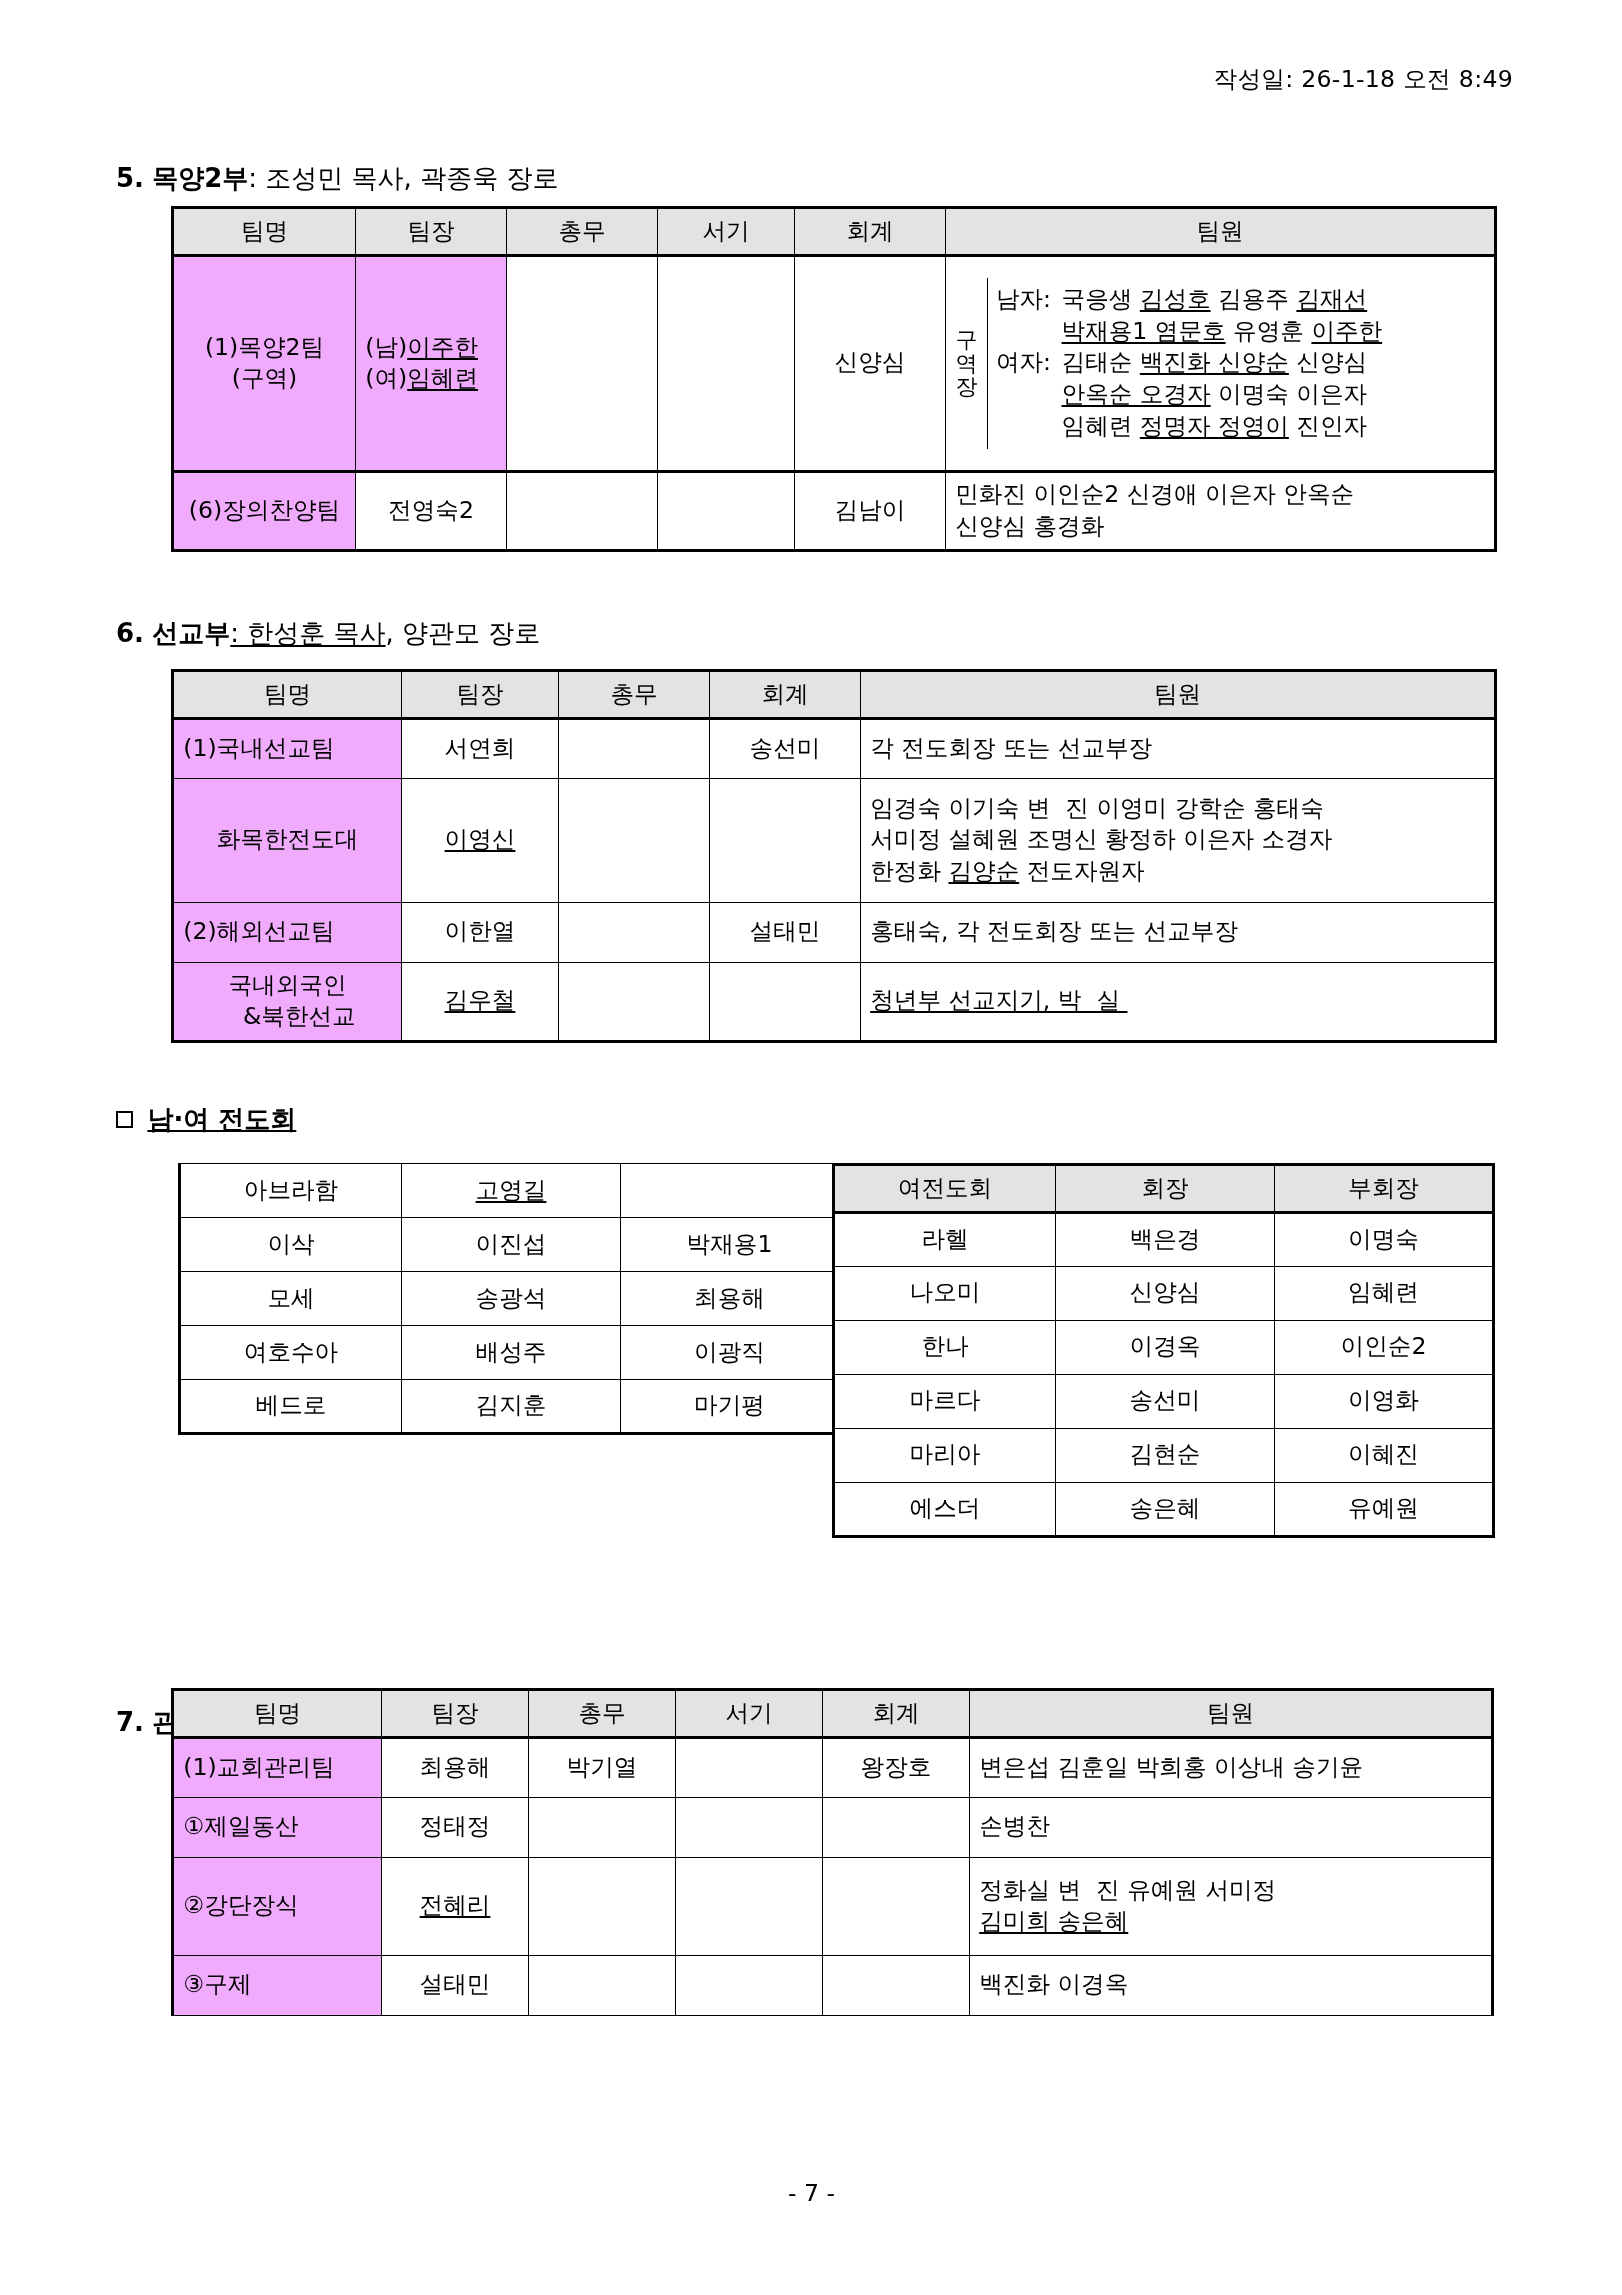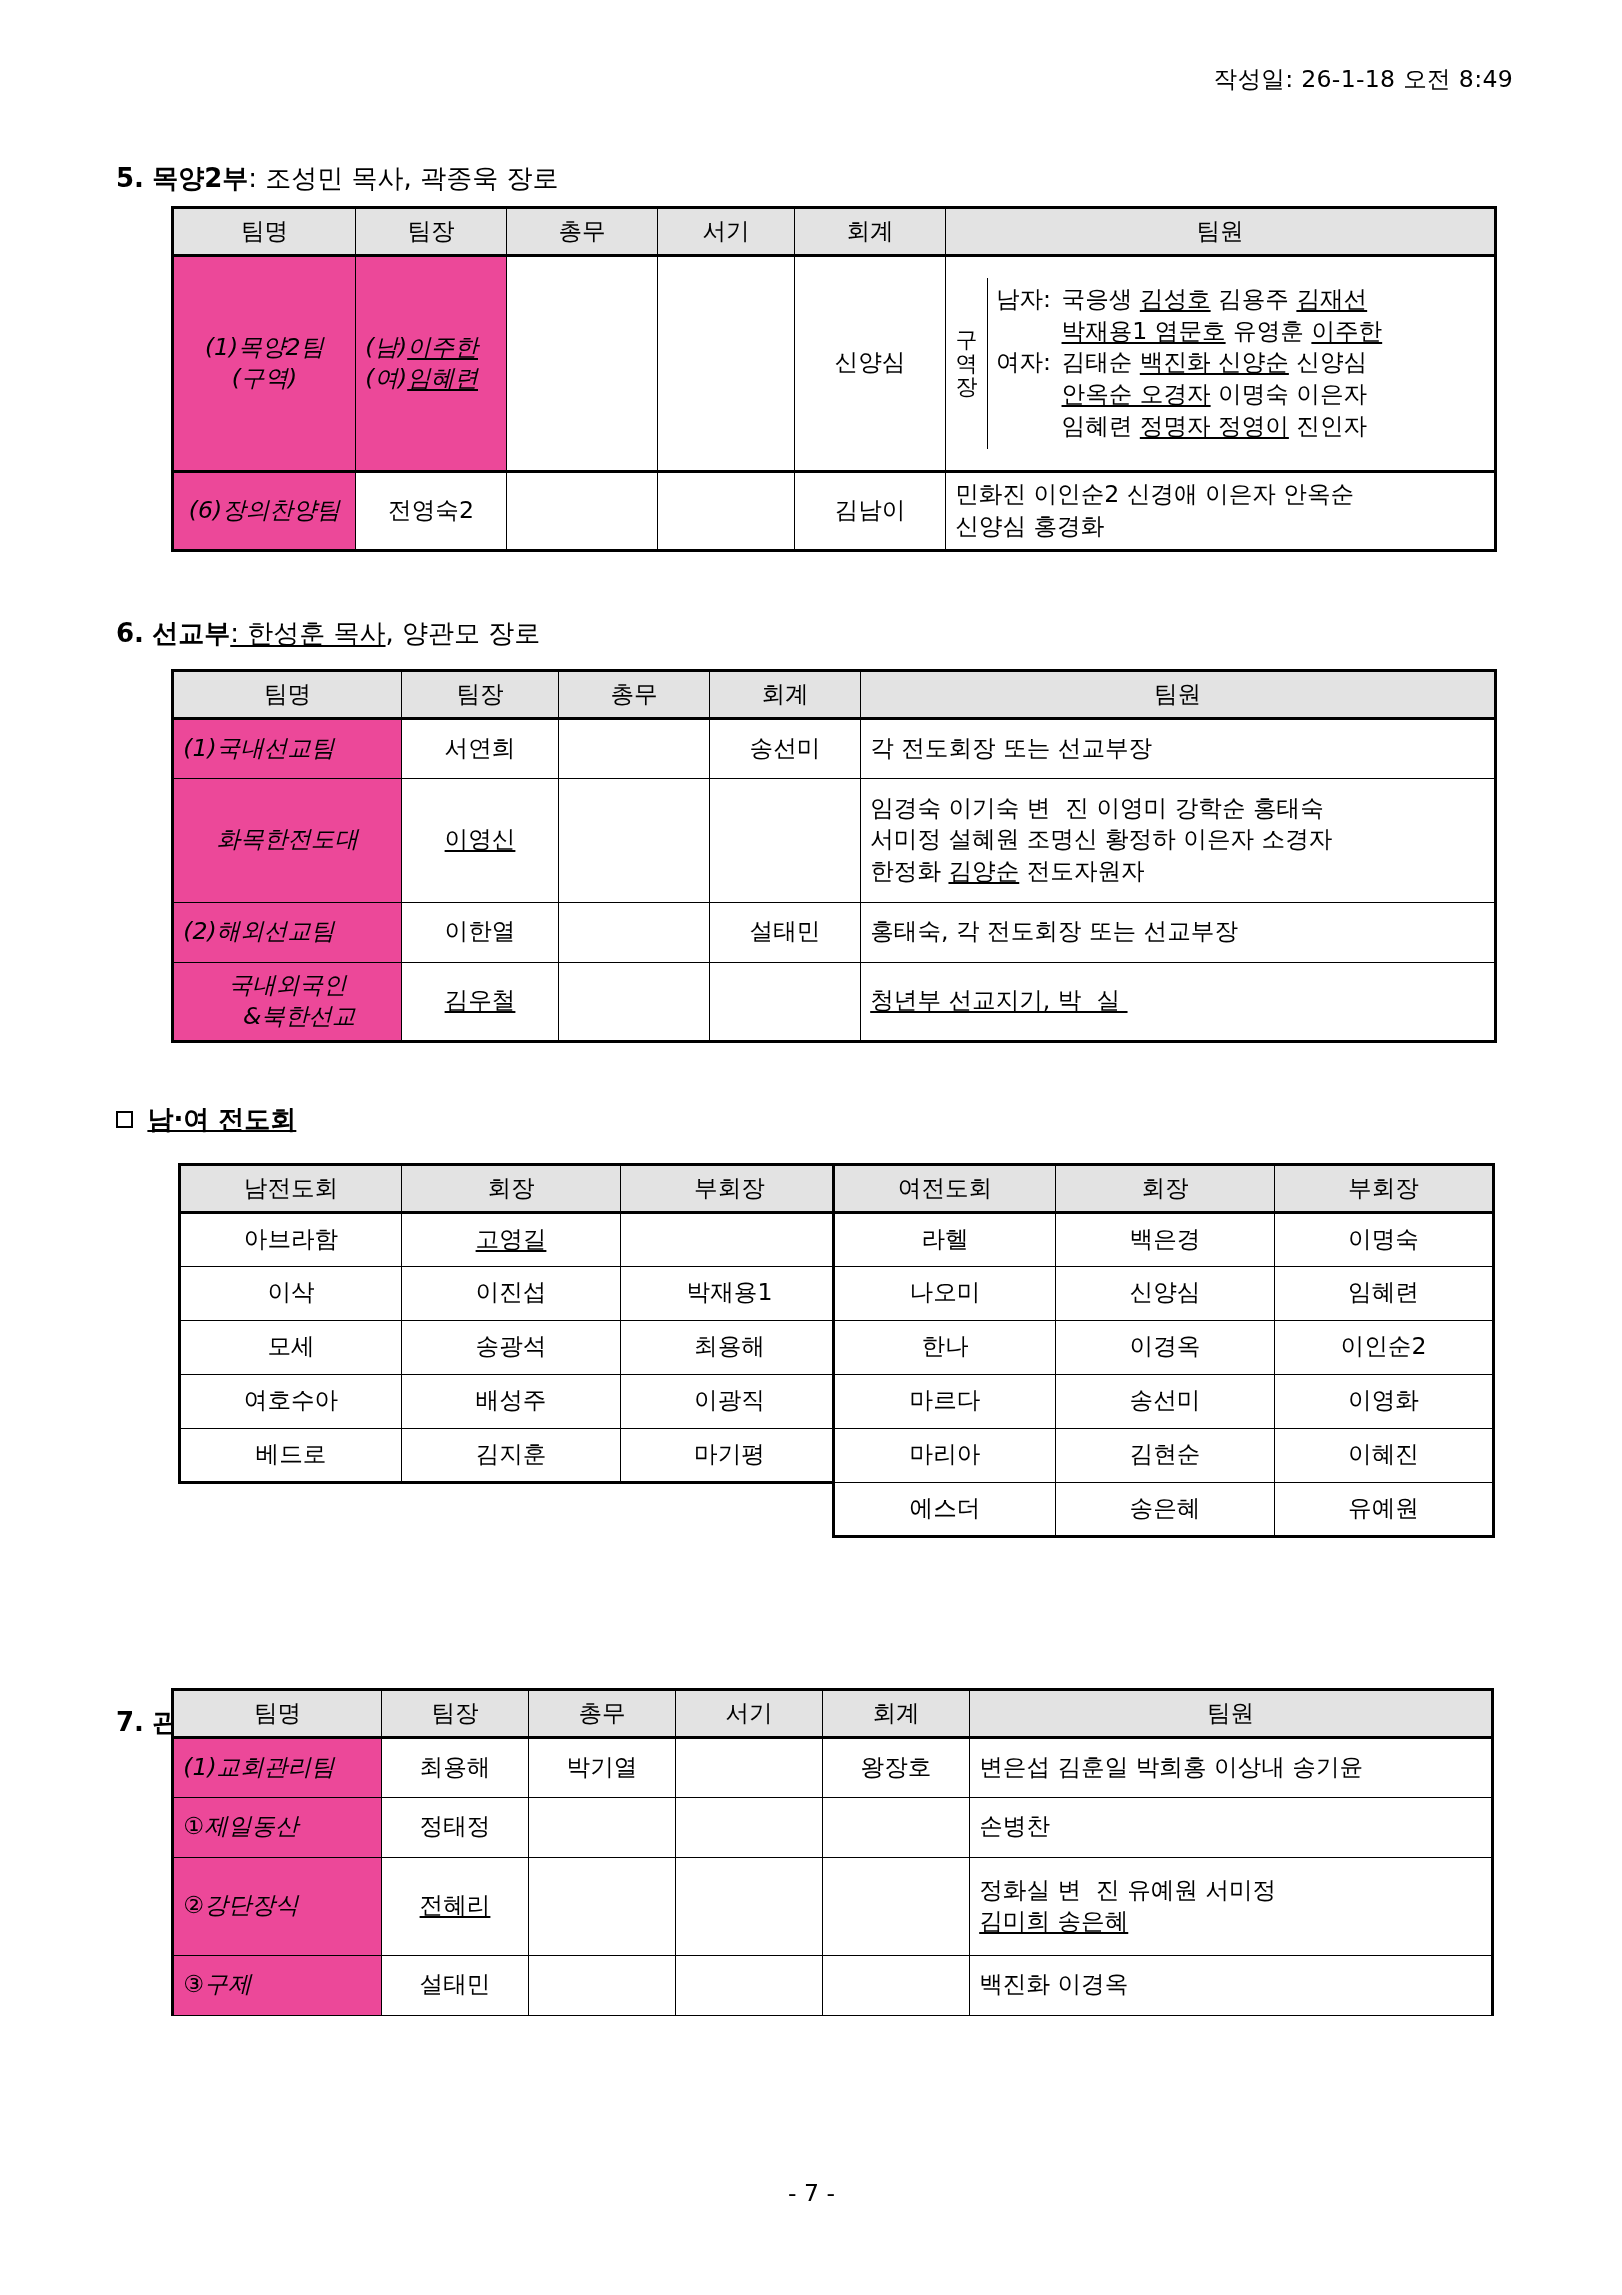--- a/index.html
+++ b/index.html
@@ -84,21 +84,21 @@
     background: #e3e3e3;
     text-align: center;
     border-top: 3.9px solid #000;
     border-bottom: 3.9px solid #000;
   }
   .tbl .outer-left { border-left: 3.9px solid #000; }
   .tbl .outer-right { border-right: 3.9px solid #000; }
   .tbl .last-row td { border-bottom: 3.9px solid #000; }
   .ctr { text-align: center; }
   .lft { text-align: left; }
-  .shade { background: #ec4899; font-style: italic; }
+  .shade { background: #f0abfc; }
   .u { text-decoration: underline; text-underline-offset: 3.3px; }
   .b { font-weight: bold; }
   .vert {
     text-align: center;
     line-height: 1.05;
     font-size: 22px;
   }
   .thickrow td { border-bottom: 3.9px solid #000; }
 
   .memcell { text-align: left; }
@@ -277,25 +277,20 @@
     <span class="lbl">남·여 전도회</span>
   </div>
 
   <table class="tbl" style="top:1163px; left:178px; width:661px;">
     <colgroup>
       <col style="width:222px">
       <col style="width:219px">
       <col style="width:219px">
     </colgroup>
     <tbody>
-      <tr class="hdr">
-        <td class="outer-left">남전도회</td>
-        <td>회장</td>
-        <td class="outer-right">부회장</td>
-      </tr>
       <tr style="height:54px;">
         <td class="ctr b outer-left">아브라함</td>
         <td class="ctr"><span class="u">고영길</span></td>
         <td class="ctr outer-right"></td>
       </tr>
       <tr style="height:54px;">
         <td class="ctr b outer-left">이삭</td>
         <td class="ctr">이진섭</td>
         <td class="ctr outer-right">박재용1</td>
       </tr>

